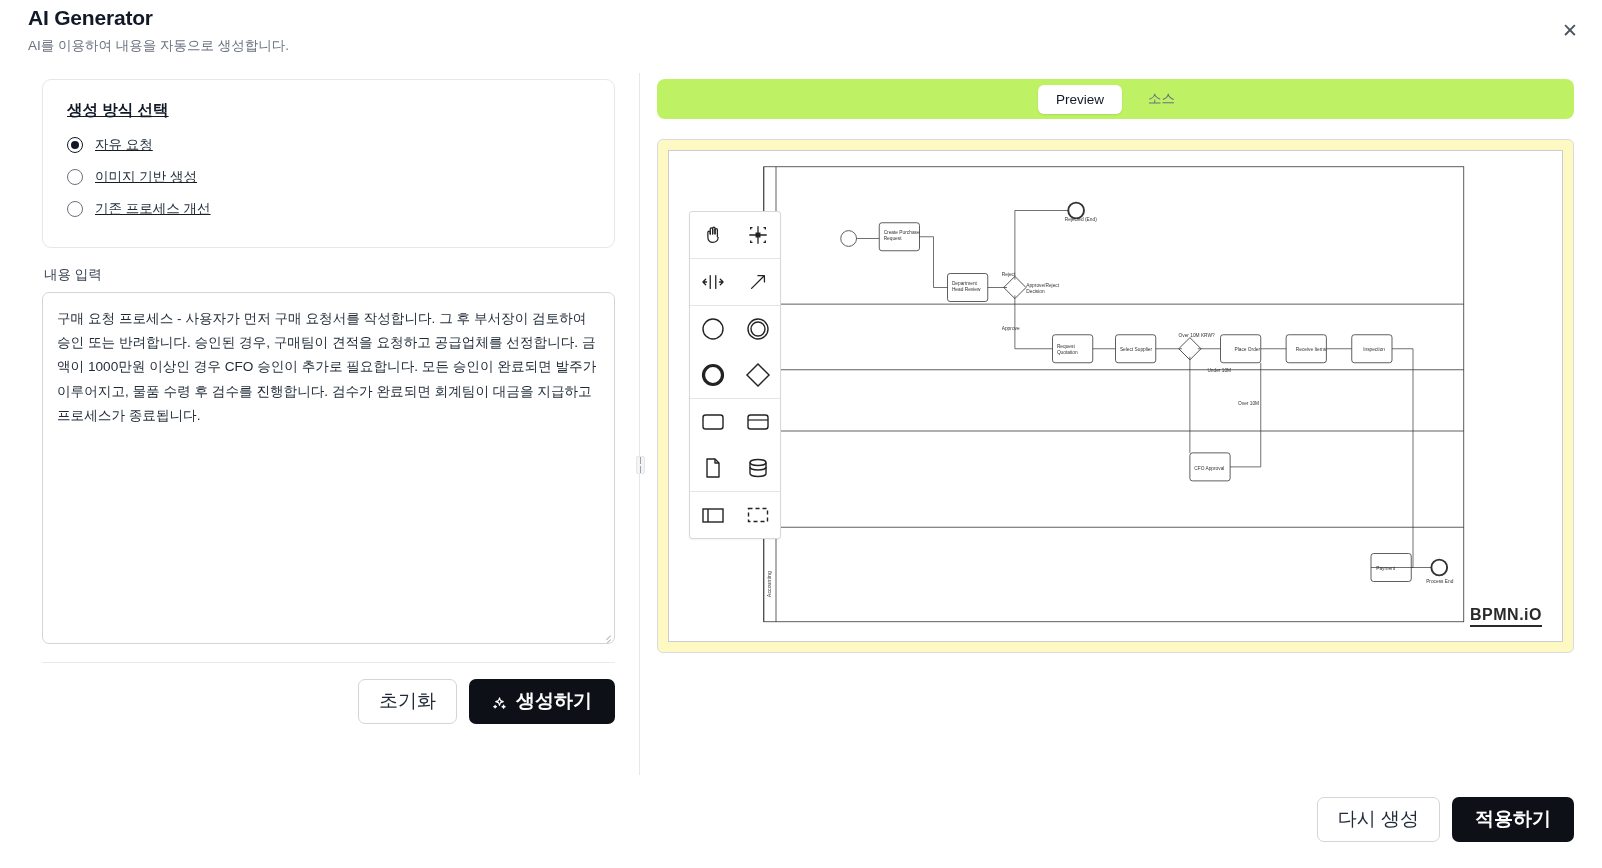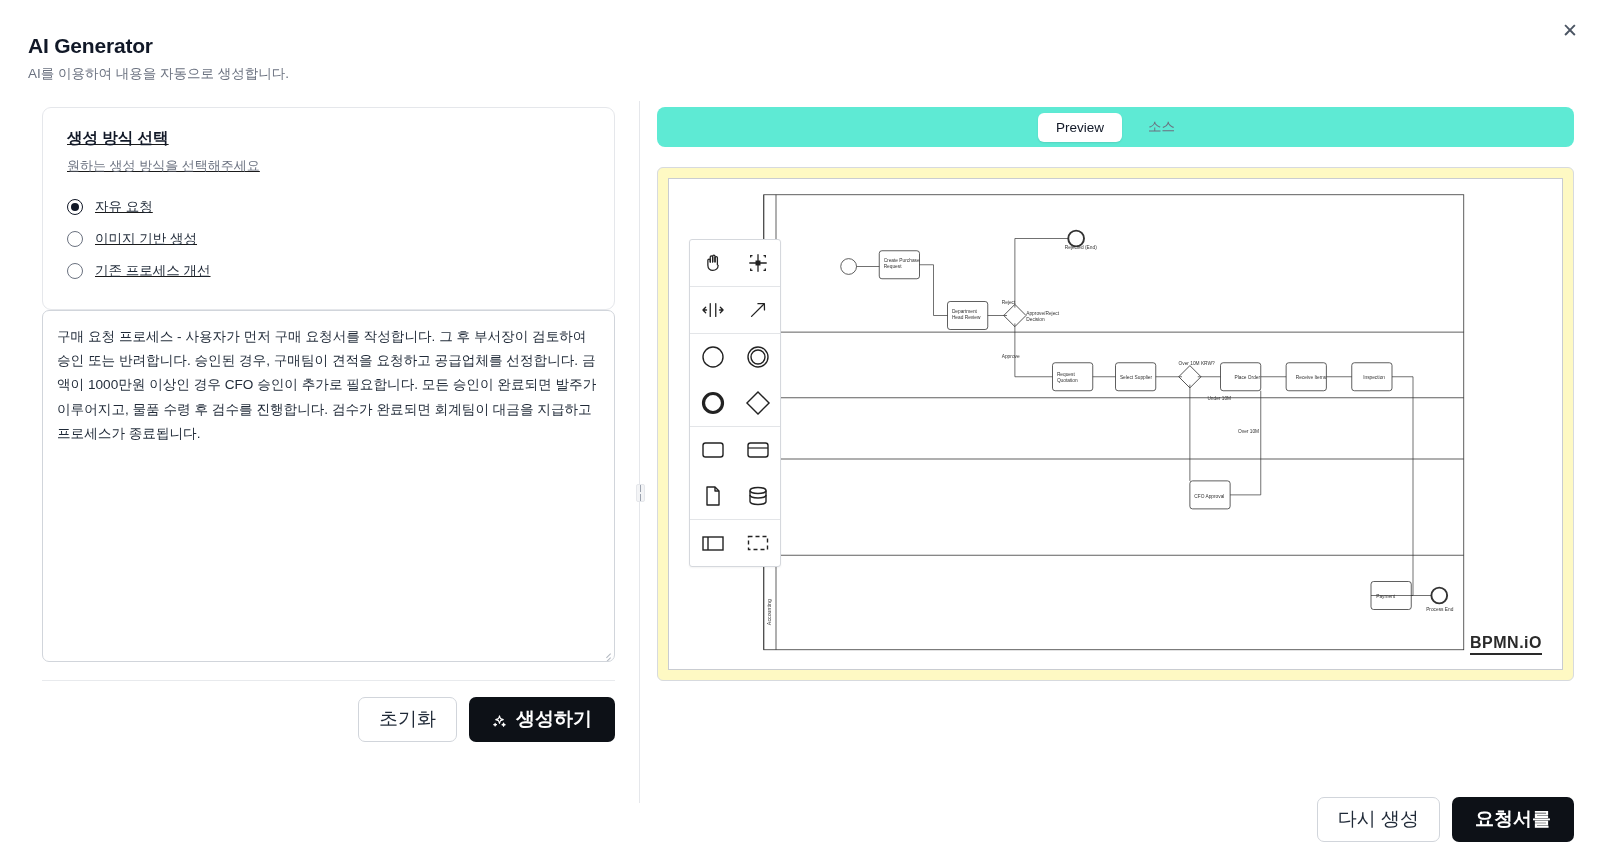--- a/index.html
+++ b/index.html
@@ -13,21 +13,21 @@
   }
   .modal {
     position: relative;
     width: 1602px; height: 868px;
     background: #ffffff;
     border-radius: 10px;
     overflow: hidden;
   }
   
   .header {
-    padding: 34px 28px 10px 28px;
+    padding: 6px 28px 10px 28px;
   }
   .header h1 {
     margin: 0;
     font-size: 21px;
     font-weight: bold;
     letter-spacing: -0.2px;
     color: #111827;
   }
   .header .subtitle {
     margin-top: 7px;
@@ -209,21 +209,21 @@
     padding: 10px 22px;
     font-weight: bold;
   }
   .sparkle {
     display: inline-block;
     width: 15px; height: 15px;
   }
 
   
   .tabs {
-    background: #5eead4;
+    background: #bef264;
     border-radius: 8px;
     height: 40px;
     display: flex;
     align-items: center;
     justify-content: center;
     gap: 8px;
     padding: 4px;
   }
   .tab {
     font-size: 13.5px;
@@ -312,36 +312,36 @@
     <div class="subtitle">AI를 이용하여 내용을 자동으로 생성합니다.</div>
   </div>
   <button class="close-btn">✕</button>
 
   <div class="body">
 
     <div class="left-pane">
 
       <div class="card">
         <h2>생성 방식 선택</h2>
-        <div class="card-sub">원하는 생성 방식을 선택해주세요</div>
 
         <div class="radio-row">
           <span class="radio checked"></span>
           <span class="radio-label">자유 요청</span>
         </div>
         <div class="radio-row">
           <span class="radio"></span>
           <span class="radio-label">이미지 기반 생성</span>
         </div>
         <div class="radio-row">
           <span class="radio"></span>
           <span class="radio-label">기존 프로세스 개선</span>
         </div>
       </div>
 
+      <div class="section-label">내용 입력</div>
 
       <div class="textarea-wrap">
         <textarea class="textarea" placeholder="내용을 입력하세요" style="">구매 요청 프로세스 - 사용자가 먼저 구매 요청서를 작성합니다. 그 후 부서장이 검토하여 승인 또는 반려합니다. 승인된 경우, 구매팀이 견적을 요청하고 공급업체를 선정합니다. 금액이 1000만원 이상인 경우 CFO 승인이 추가로 필요합니다. 모든 승인이 완료되면 발주가 이루어지고, 물품 수령 후 검수를 진행합니다. 검수가 완료되면 회계팀이 대금을 지급하고 프로세스가 종료됩니다.</textarea>
         <span class="resize-grip"></span>
       </div>
 
       <div class="left-actions">
         <button class="btn btn-outline">초기화</button>
         <button class="btn btn-dark">
           <span class="sparkle">
@@ -552,15 +552,15 @@
           </div>
 
           <div class="bpmnio-logo">BPMN.iO</div>
         </div>
       </div>
     </div>
   </div>
 
   <div class="footer-actions">
     <button class="btn btn-outline">다시 생성</button>
-    <button class="btn btn-dark">요청서를</button>
+    <button class="btn btn-dark">적용하기</button>
   </div>
 </div>
 
 </body></html>

